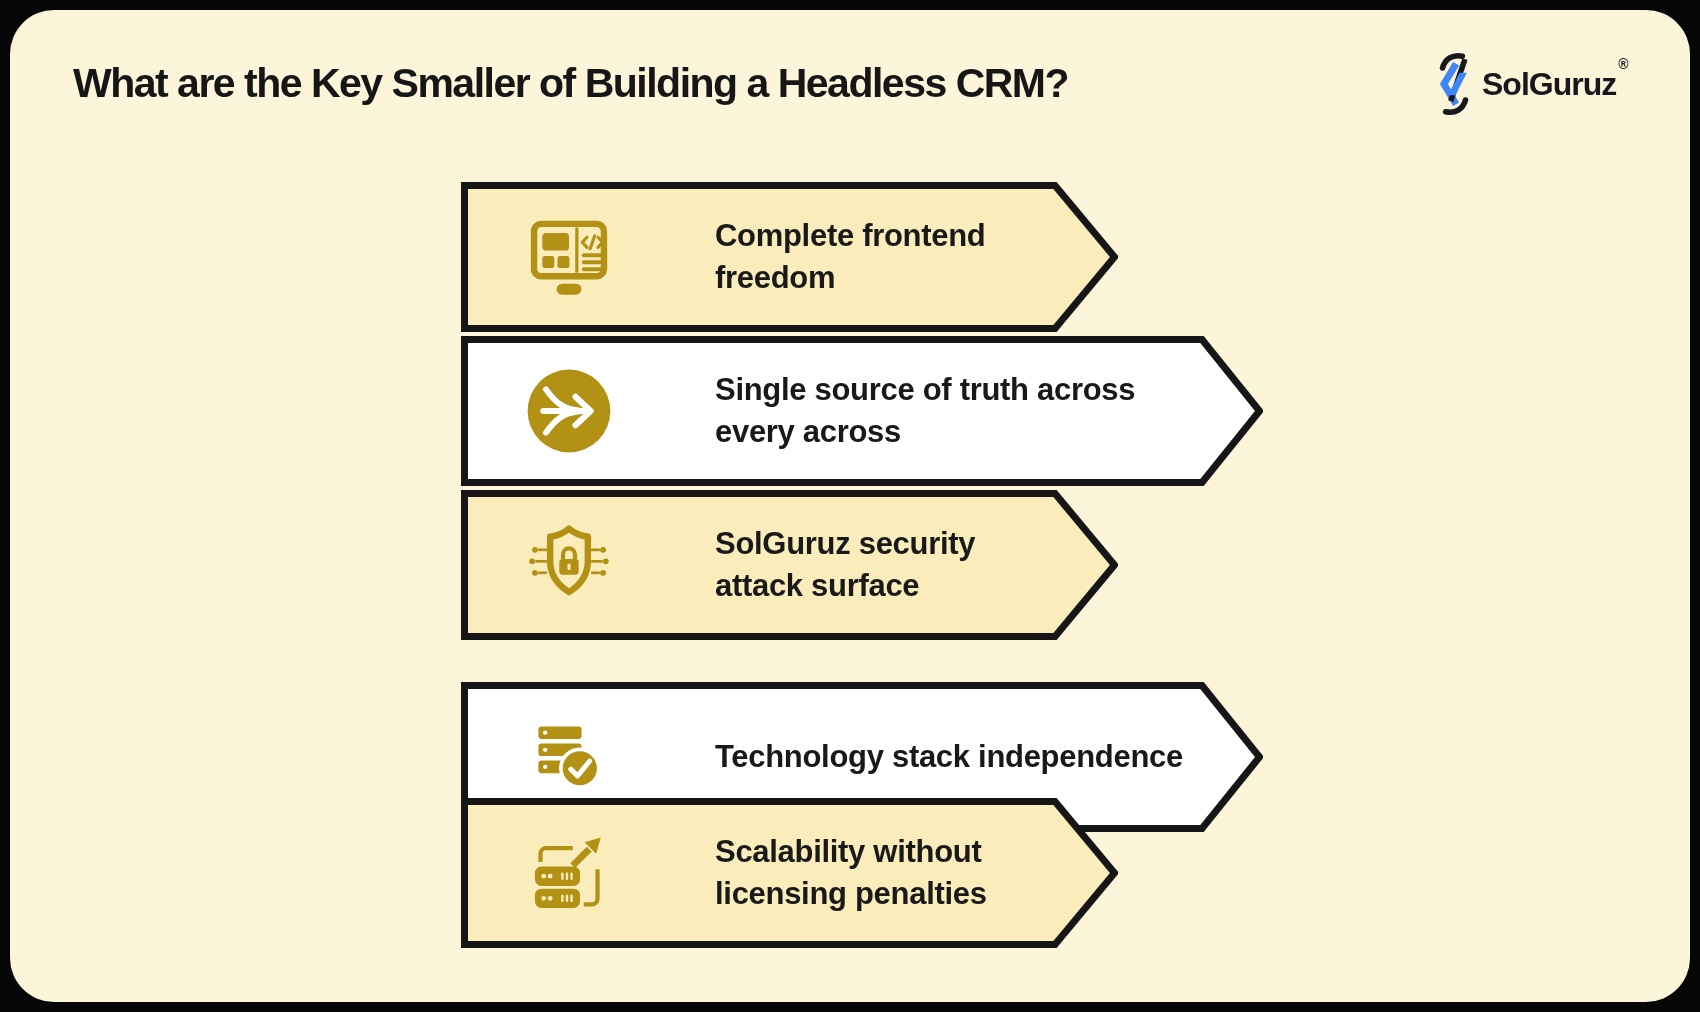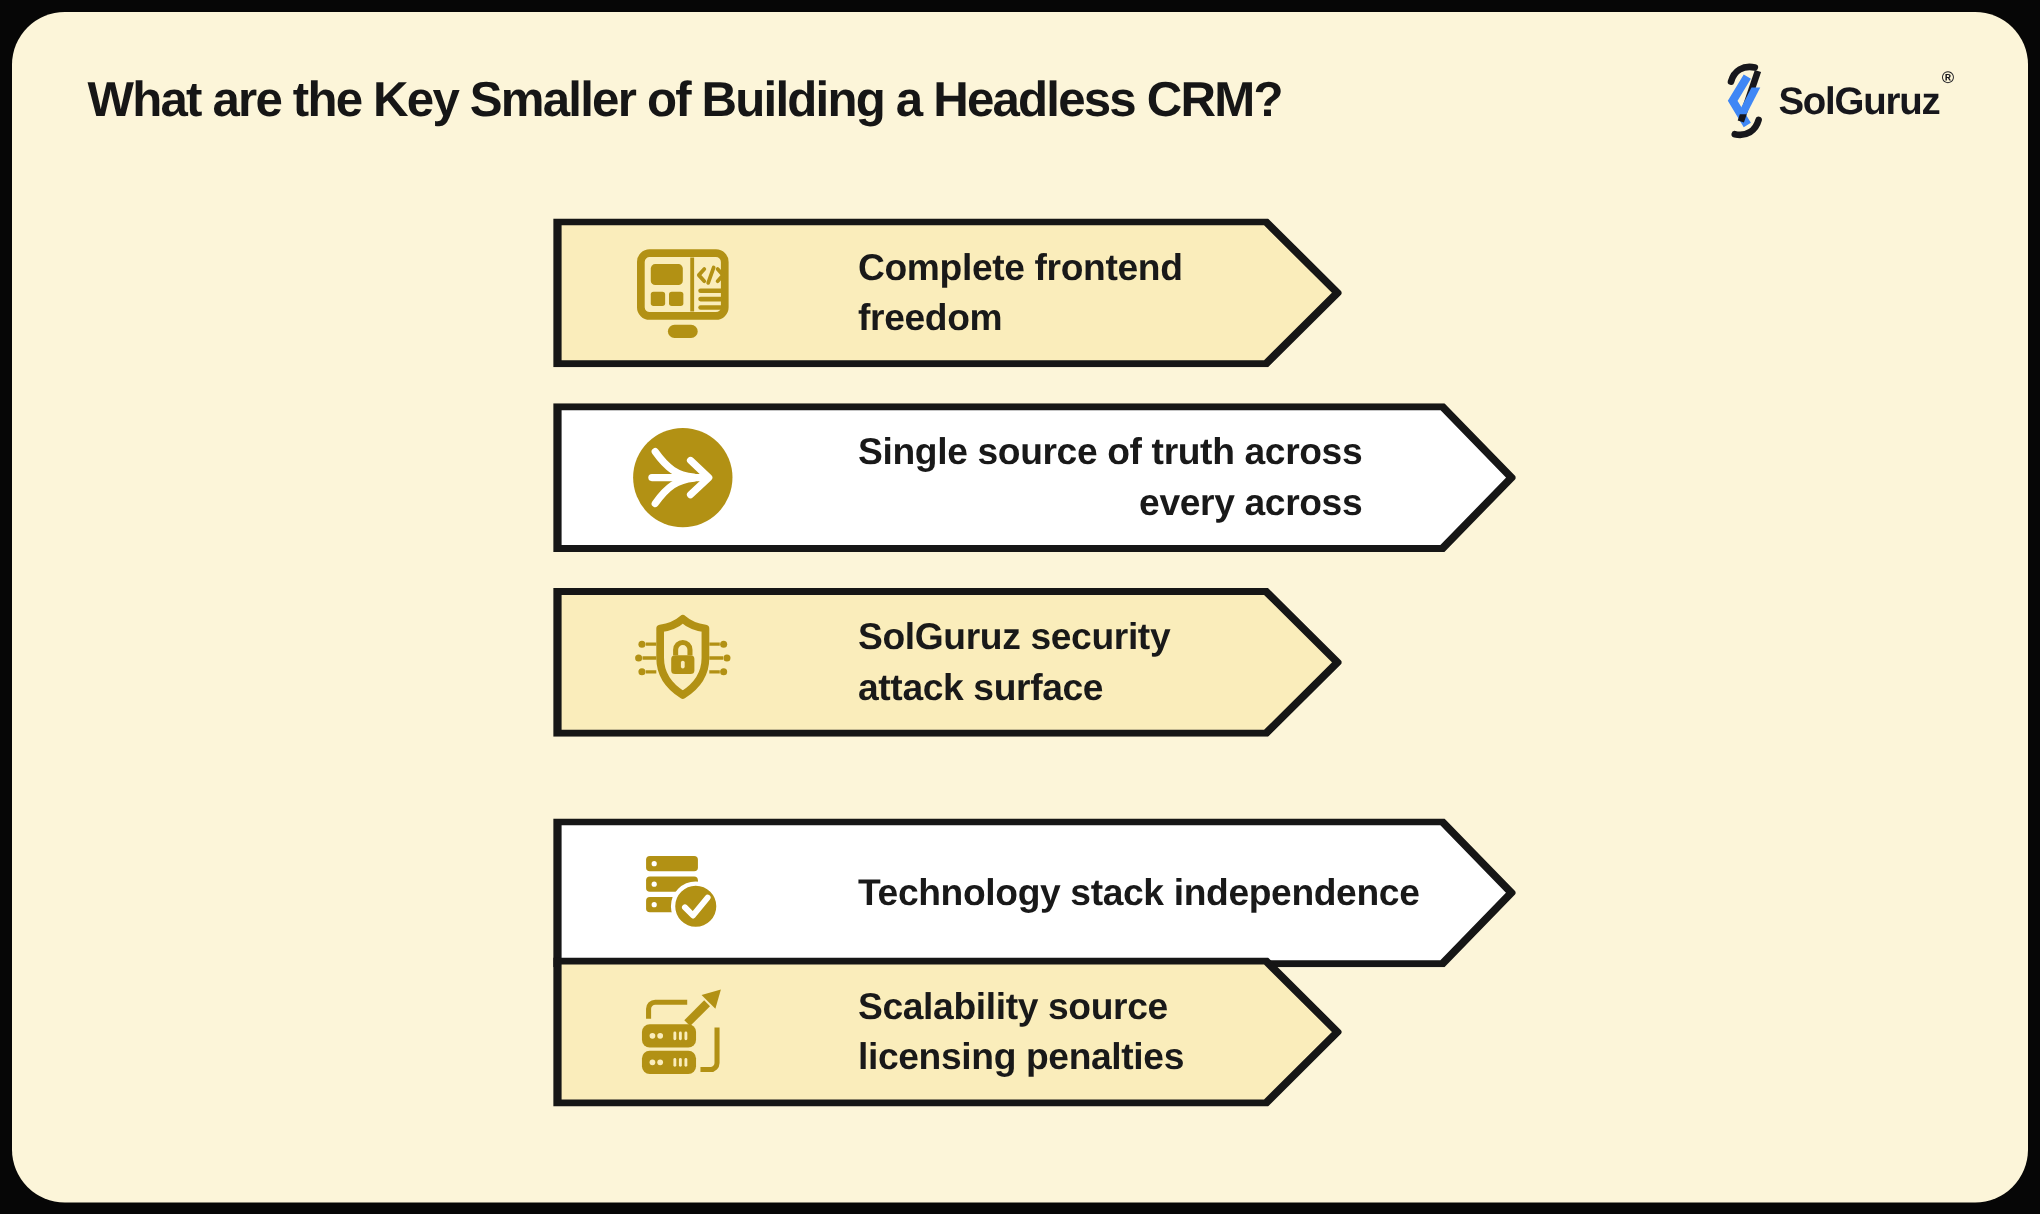--- a/index.html
+++ b/index.html
@@ -19,23 +19,23 @@
   .title {
     position:absolute; left:63px; top:50px; margin:0;
     font-size:41px; font-weight:800; letter-spacing:-1.5px;
     color:#161616; white-space:nowrap;
   }
   .logo { position:absolute; left:1424px; top:42px; display:flex; align-items:center; }
   .logo-mark { display:block; margin-right:8px; }
   .logo-text { font-size:32px; font-weight:800; color:#17171C; letter-spacing:-1px; line-height:1; }
   .logo-reg { font-size:14px; font-weight:700; color:#17171C; align-self:flex-start; margin-top:4px; margin-left:2px; }
 
-  .banner { position:absolute; left:451px; height:124px; }
+  .banner { position:absolute; left:451px; height:150px; }
   .banner-yellow { width:657px; }
-  .banner-white  { width:802px;text-align:right; }
+  .banner-white  { width:802px; }
   .arrow { position:absolute; left:0; top:0; width:100%; height:100%; display:block; }
   .content { position:absolute; top:0; bottom:0; left:62px; right:40px; display:flex; align-items:center; }
   .iconbox { width:92px; flex:0 0 92px; display:flex; justify-content:center; align-items:center; }
   .label {
     margin-left:100px;
     font-size:31px; font-weight:700; letter-spacing:-0.3px;
     line-height:42px; color:#191919; white-space:nowrap;
   }
   .label span { display:block; }
 </style>
@@ -183,20 +183,20 @@
             <circle cx="29.5" cy="77.5" r="2.6" fill="#FAEDBB"></circle>
             <rect x="41.5" y="49.5" width="2.6" height="8" rx="1.3" fill="#FAEDBB"></rect>
             <rect x="46.5" y="49.5" width="2.6" height="8" rx="1.3" fill="#FAEDBB"></rect>
             <rect x="51.5" y="49.5" width="2.6" height="8" rx="1.3" fill="#FAEDBB"></rect>
             <rect x="41.5" y="73.5" width="2.6" height="8" rx="1.3" fill="#FAEDBB"></rect>
             <rect x="46.5" y="73.5" width="2.6" height="8" rx="1.3" fill="#FAEDBB"></rect>
             <rect x="51.5" y="73.5" width="2.6" height="8" rx="1.3" fill="#FAEDBB"></rect>
           </svg>
         </div>
         <div class="label">
-          <span>Scalability source</span>
+          <span>Scalability without</span>
           <span>licensing penalties</span>
         </div>
       </div>
     </div>
 
   </div>
 </div>
 
 </body></html>

